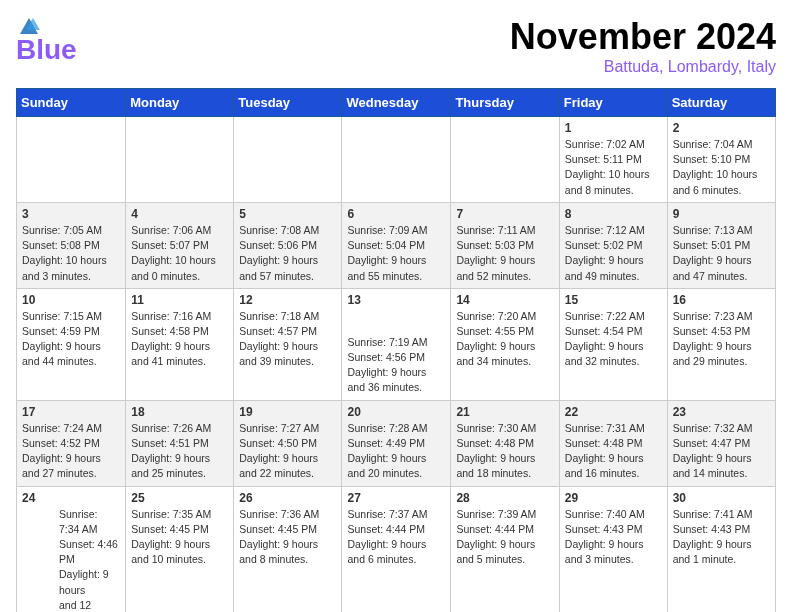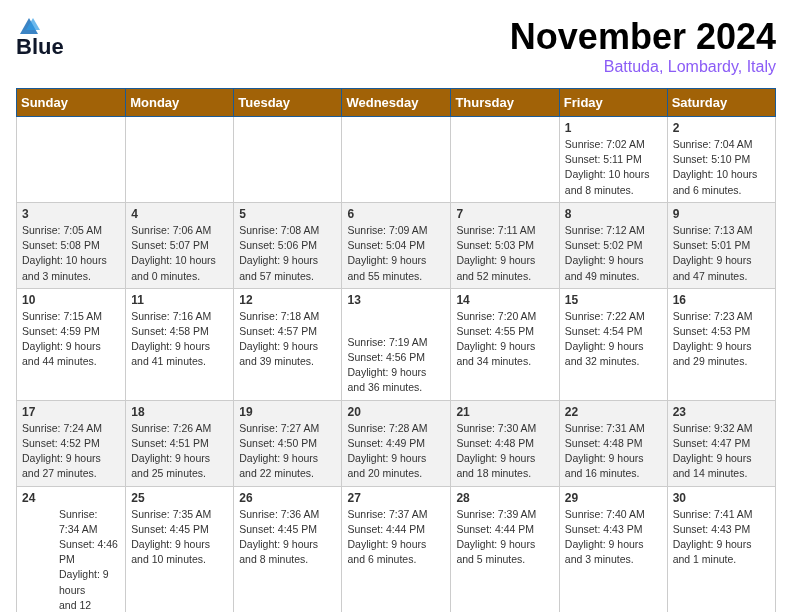--- a/index.html
+++ b/index.html
@@ -24,21 +24,21 @@
     .logo-line1 { display: flex; align-items: center; }
     .title-area { text-align: right; }
     .title-area h1 { font-size: 36px; font-weight: bold; color: #000000; }
     .title-area h2 { font-size: 16px; font-weight: normal; color: #8b5cf6; }
     .calendar {
       width: 100%;
       border-collapse: collapse;
       border: 1px solid #ccc;
     }
     .calendar th {
-      background-color: #a16207;
+      background-color: #1d4ed8;
       color: #fff;
       font-size: 13px;
       font-weight: bold;
       padding: 6px 4px;
       border: 1px solid #1a5a96;
       text-align: left;
     }
     .calendar td {
       vertical-align: top;
       border: 1px solid #ccc;
@@ -67,21 +67,21 @@
 <body>
 
 <div class="header-area">
   <div class="logo">
     <div class="logo-line1">
       <svg width="22" height="22" viewBox="0 0 22 22" style="margin-left:2px;">
         <polygon points="11,2 20,18 2,18" fill="#1a6fba" opacity="0.85"></polygon>
         <polygon points="15,2 22,14 8,14" fill="#2e9be6" opacity="0.7"></polygon>
       </svg>
     </div>
-    <span style="font-size:22px;font-weight:bold;color:#0f172a;margin-top:-4px;">Blue</span>
+    <span style="font-size:28px;font-weight:bold;color:#8b5cf6;margin-top:-4px;">Blue</span>
   </div>
   <div class="title-area">
     <h1>November 2024</h1>
     <h2>Battuda, Lombardy, Italy</h2>
   </div>
 </div>
 
 <table class="calendar">
   <thead>
     <tr>
@@ -256,21 +256,21 @@
         </td>
         <td>
           <span class="day-num">22</span>
           <div class="day-info" style="white-space: pre-line;">Sunrise: 7:31 AM
 Sunset: 4:48 PM
 Daylight: 9 hours
 and 16 minutes.</div>
         </td>
         <td>
           <span class="day-num">23</span>
-          <div class="day-info" style="white-space: pre-line;">Sunrise: 9:32 AM
+          <div class="day-info" style="white-space: pre-line;">Sunrise: 7:32 AM
 Sunset: 4:47 PM
 Daylight: 9 hours
 and 14 minutes.</div>
         </td>
       </tr>
       <tr>
         <td>
           <span class="day-num">24</span>
           <div class="day-info" style="white-space: pre-line; margin-left: 37px;">Sunrise: 7:34 AM
 Sunset: 4:46 PM

